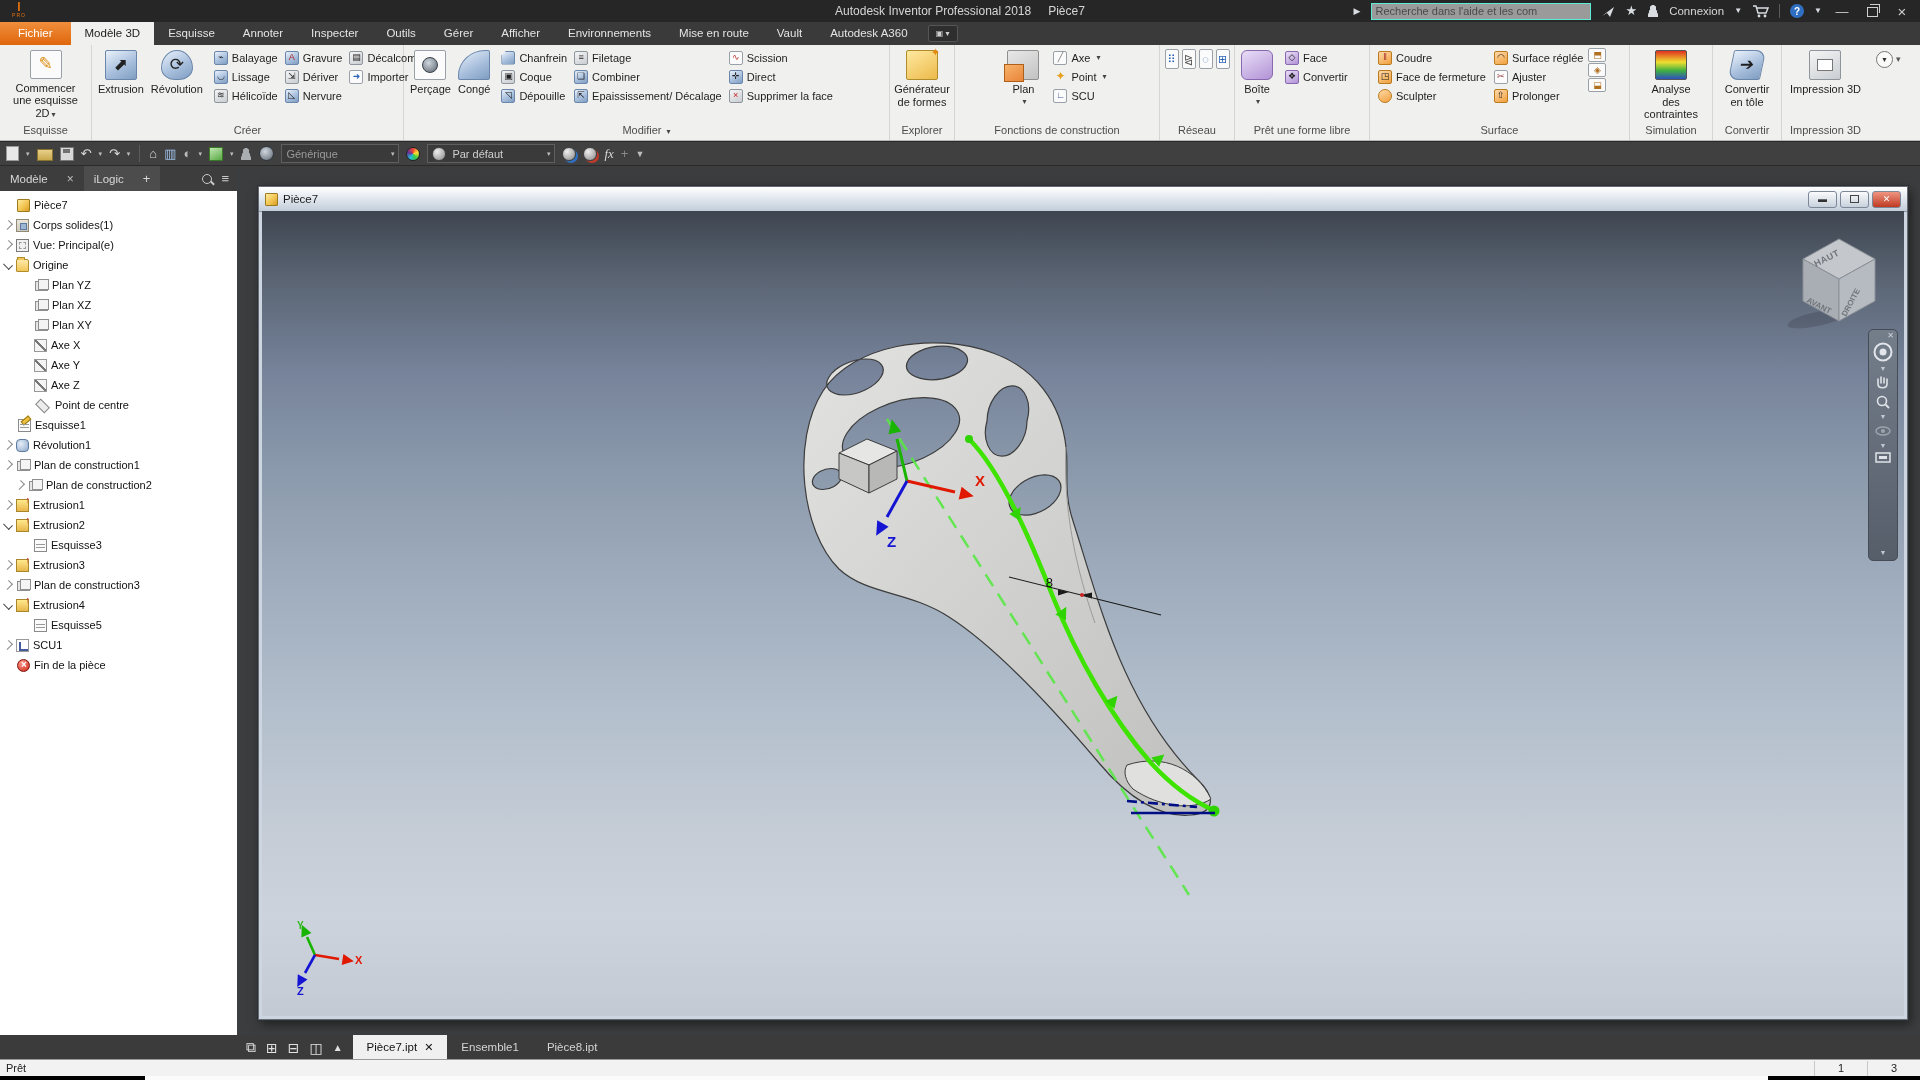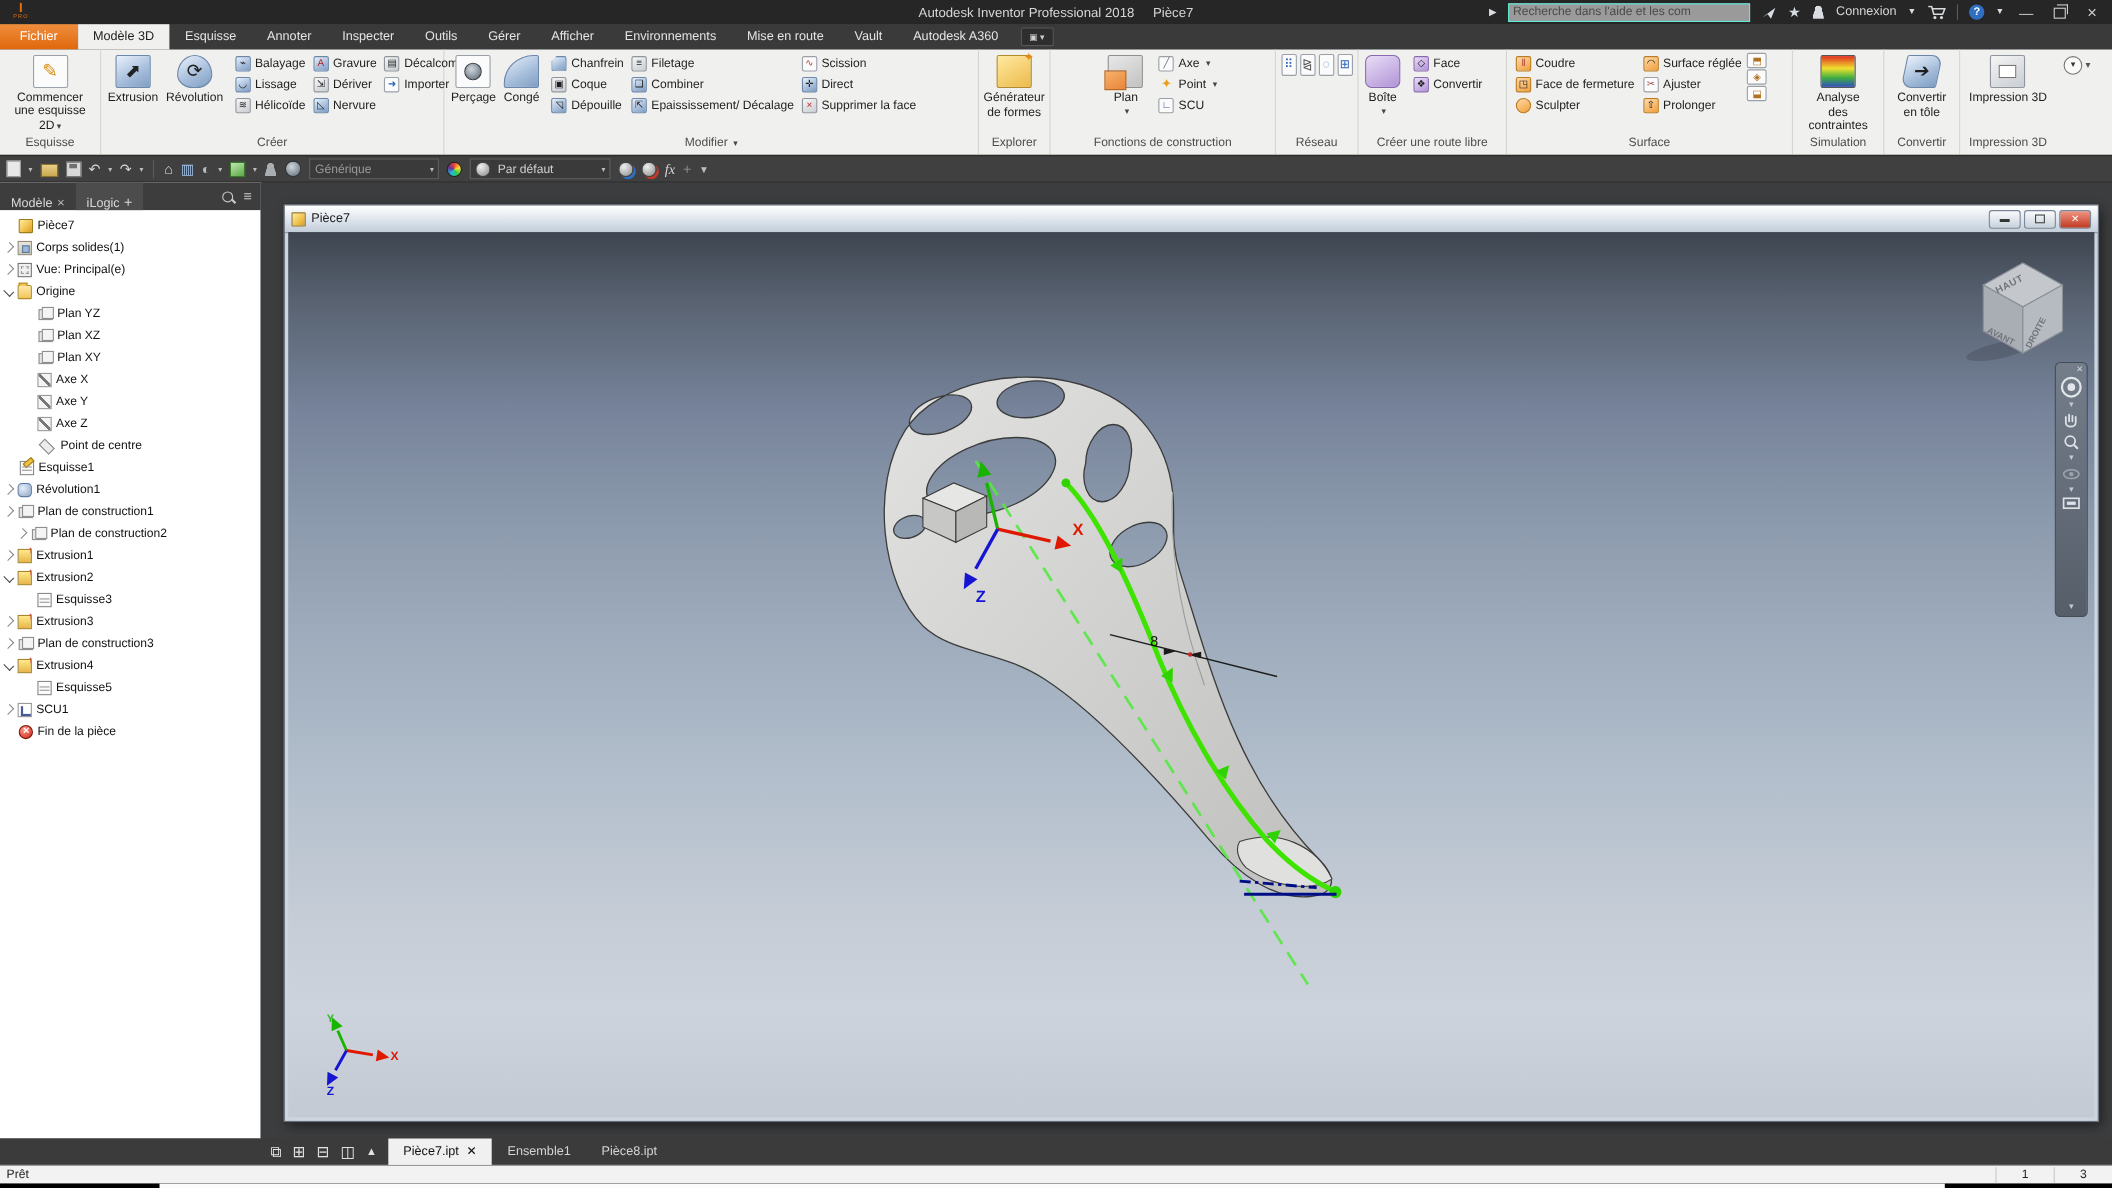--- a/index.html
+++ b/index.html
@@ -59,21 +59,21 @@
   .sph-gray{background:radial-gradient(circle at 35% 30%,#eee,#888);border:1px solid #444}
   .qpage{width:11px;height:13px;background:#e8e8e8;border:1px solid #999;display:inline-block;position:relative}
   .qdisk{width:12px;height:12px;background:#d8d8d8;border:1px solid #777;display:inline-block;position:relative}
   .qdisk:before{content:"";position:absolute;left:2px;top:1px;width:7px;height:4px;background:#707070}
   .qfolder{width:14px;height:10px;background:linear-gradient(#e8d08a,#c9a84e);border:1px solid #8a7430;display:inline-block;margin-top:3px}
   .qgreen{width:12px;height:12px;background:linear-gradient(150deg,#bfe8b0,#5aa845);border:1px solid #3a7a28;display:inline-block}
   .qglobe{width:13px;height:13px;border-radius:50%;background:radial-gradient(circle at 40% 35%,#cfd6de,#5d6670);border:1px solid #30353b;display:inline-block}
   
   #browser{position:absolute;left:0;top:166px;width:237px;bottom:45px;background:#fff;border-right:1px solid #2c2c2c;display:flex;flex-direction:column}
   #browser-hdr{height:25px;background:#3d3d3d;display:flex;align-items:center;font-size:11.5px;color:#d8d8d8;flex:0 0 25px}
-  .btab{display:flex;align-items:flex-end;gap:4px;padding:0 10px;height:100%}
+  .btab{display:flex;align-items:center;gap:19px;padding:0 10px;height:100%}
   .btab.ilogic{background:#4c4c4c}
   .bhdr-icons{margin-left:auto;display:flex;align-items:center;gap:9px;padding-right:8px}
   .mag{width:8px;height:8px;border:1.5px solid #c9c9c9;border-radius:50%;position:relative;display:inline-block}
   .mag:after{content:"";position:absolute;left:7px;top:7px;width:5px;height:1.5px;background:#c9c9c9;transform:rotate(45deg)}
   #tree{flex:1;padding-top:4px;font-size:11px;color:#111;overflow:hidden}
   .trow{height:20px;display:flex;align-items:center;gap:4px;white-space:nowrap}
   .chev{width:5px;height:5px;border-right:1.5px solid #8a8a8a;border-bottom:1.5px solid #8a8a8a;display:inline-block;flex:0 0 7px;margin-right:0}
   .chev.cl{transform:rotate(-45deg)}
   .chev.op{transform:rotate(45deg);border-color:#4a4a4a}
   .chev.none{border:none}
@@ -376,21 +376,21 @@
         <div class="sbtn">
             <span class="ic14 c-purple">◇</span>
             <span>Face</span>
           </div>
         <div class="sbtn">
             <span class="ic14 c-purple">❖</span>
             <span>Convertir</span>
           </div>
       </div>
     </div>
-    <div class="rg-label">Créer une route libre</div>
+    <div class="rg-label">Prêt une forme libre</div>
   </div>
 
   <div class="rgroup" style="width:260px">
     <div class="rg-body" style="gap:2px">
       <div class="scol" style="margin-left:2px">
         <div class="sbtn">
             <span class="ic14 c-orange" style="color:#a33">‖</span>
             <span>Coudre</span>
           </div>
         <div class="sbtn">

